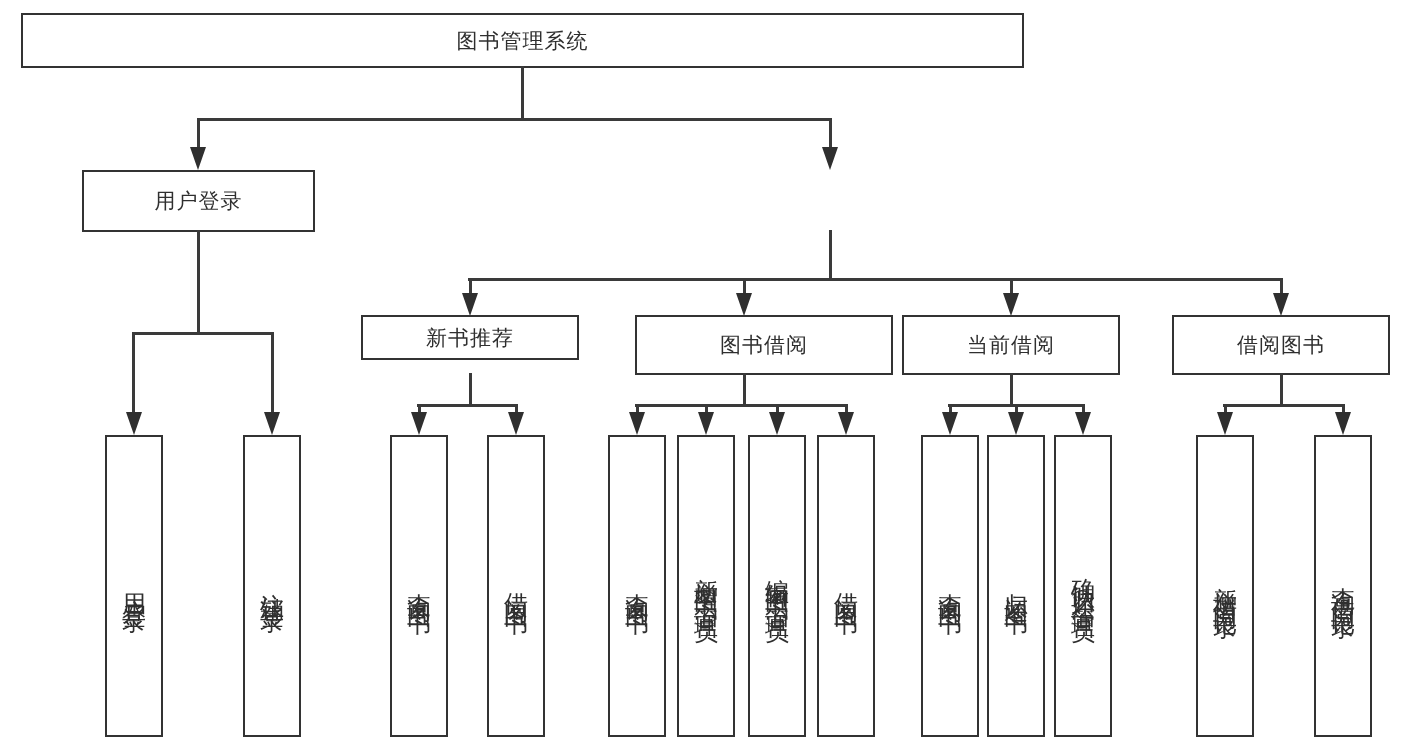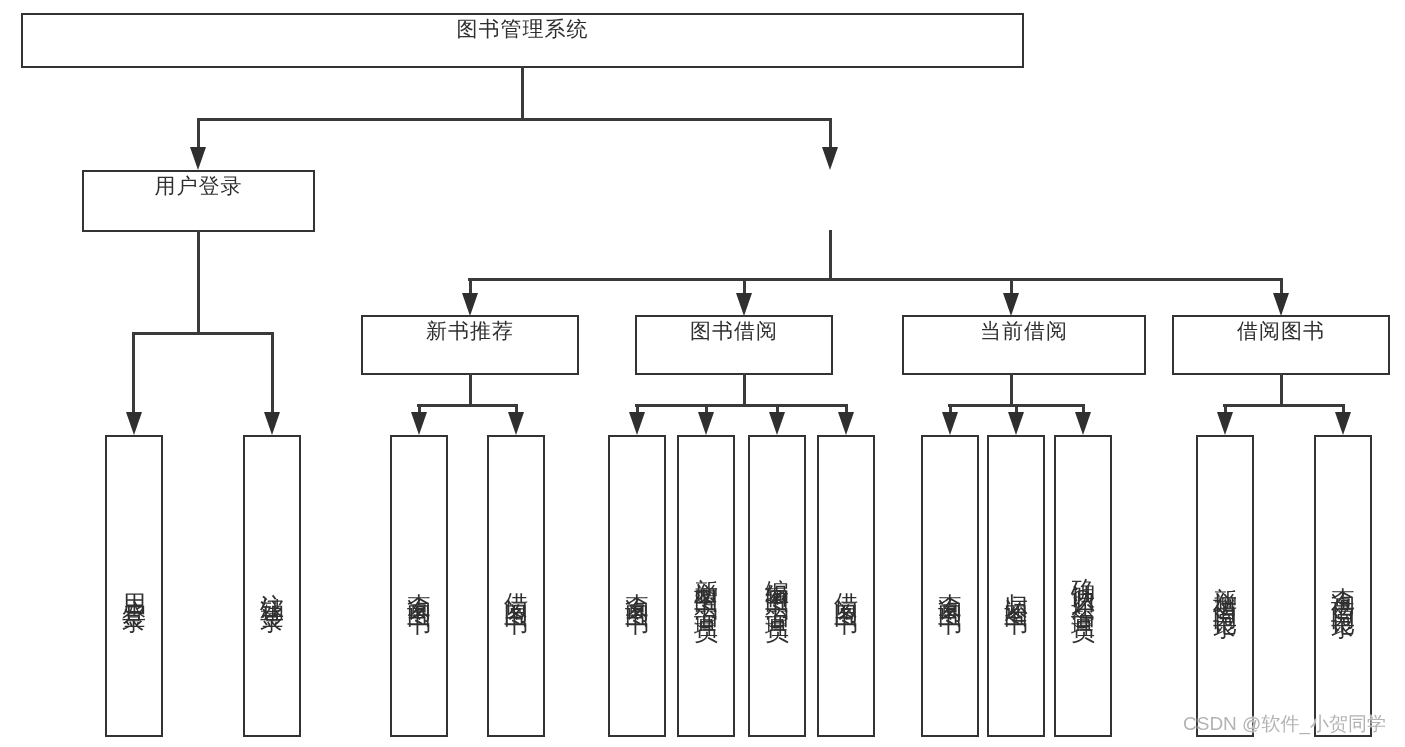--- a/index.html
+++ b/index.html
@@ -2,21 +2,21 @@
 <html><head>
 <meta charset="utf-8">
 <style>
   html,body{margin:0;padding:0;background:#ffffff;}
   .canvas{
     position:relative;width:1405px;height:747px;background:#ffffff;overflow:hidden;
     font-family:"Liberation Sans", sans-serif;color:#2f2f2f;
   }
   .box{
     position:absolute;box-sizing:border-box;border:2.5px solid #333333;background:#ffffff;
-    display:flex;justify-content:center;
+    display:flex;align-items:center;justify-content:center;
     font-size:21px;letter-spacing:1px;color:#2f2f2f;
   }
   .vbox{
     position:absolute;box-sizing:border-box;border:2.5px solid #333333;background:#ffffff;
     display:flex;align-items:center;justify-content:center;
   }
   .vbox span{
     writing-mode:vertical-rl;font-size:24px;letter-spacing:6px;color:#2f2f2f;line-height:1;
   }
   .vl{position:absolute;width:3px;background:#3a3a3a;}
@@ -59,27 +59,27 @@
   <div class="hl" style="left:468px;top:278px;width:814px;"></div>
   <div class="vl" style="left:469px;top:278px;height:17px;"></div>
   <div class="ah" style="left:462px;top:293px;"></div>
   <div class="vl" style="left:743px;top:278px;height:17px;"></div>
   <div class="ah" style="left:736px;top:293px;"></div>
   <div class="vl" style="left:1010px;top:278px;height:17px;"></div>
   <div class="ah" style="left:1003px;top:293px;"></div>
   <div class="vl" style="left:1280px;top:278px;height:17px;"></div>
   <div class="ah" style="left:1273px;top:293px;"></div>
 
-  <div class="box" style="left:361px;top:315px;width:218px;height:60px;">
+  <div class="box" style="left:361px;top:315px;width:218px;height:45px;">
     <span>新书推荐</span>
   </div>
-  <div class="box" style="left:635px;top:315px;width:198px;height:60px;">
+  <div class="box" style="left:635px;top:315px;width:258px;height:60px;">
     <span>图书借阅</span>
   </div>
-  <div class="box" style="left:902px;top:315px;width:244px;height:60px;">
+  <div class="box" style="left:902px;top:315px;width:218px;height:60px;">
     <span>当前借阅</span>
   </div>
   <div class="box" style="left:1172px;top:315px;width:218px;height:60px;">
     <span>借阅图书</span>
   </div>
 
   <div class="vl" style="left:469px;top:373px;height:33px;"></div>
   <div class="vl" style="left:743px;top:373px;height:33px;"></div>
   <div class="vl" style="left:1010px;top:373px;height:33px;"></div>
   <div class="vl" style="left:1280px;top:373px;height:33px;"></div>
@@ -149,15 +149,14 @@
     <span>确认归还（管理员）</span>
   </div>
 
   <div class="vbox" style="left:1196px;top:435px;width:58px;height:302px;">
     <span>新增借阅记录</span>
   </div>
   <div class="vbox" style="left:1314px;top:435px;width:58px;height:302px;">
     <span>查询借阅记录</span>
   </div>
 
-  <div class="watermark">CSDN @软件_小贺同学</div>
 
 </div>
 
 </body></html>

